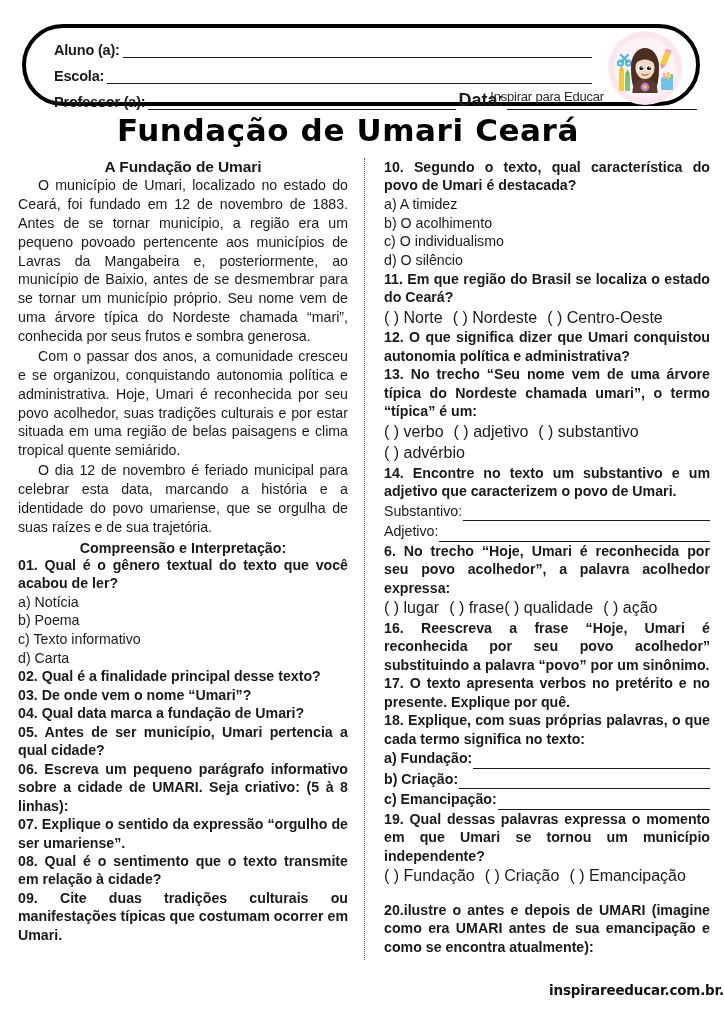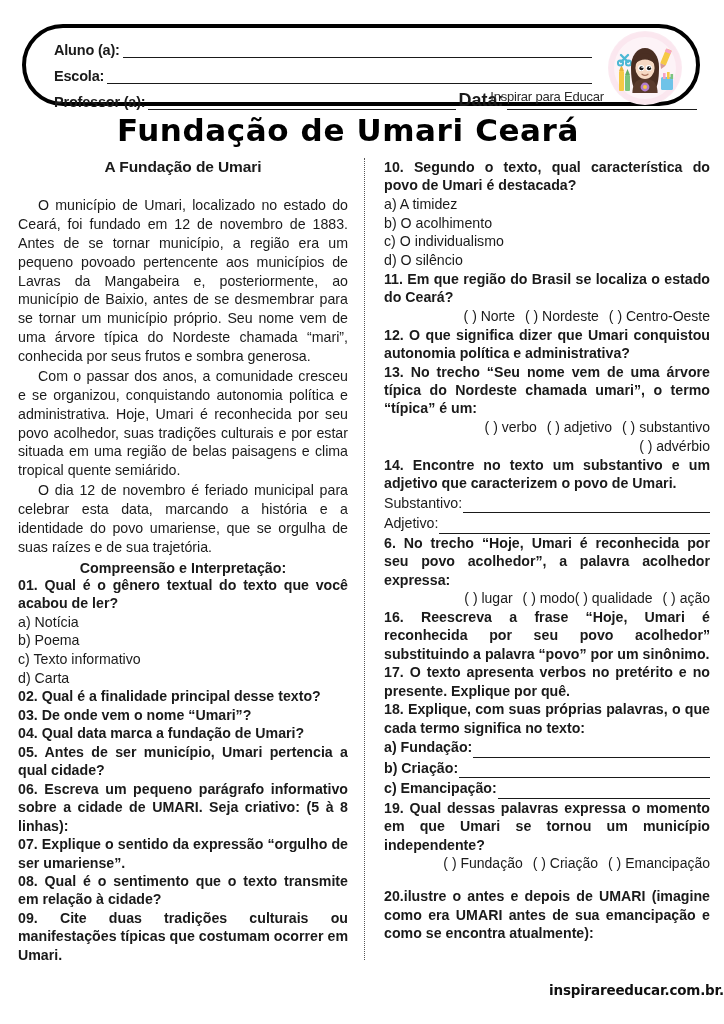--- a/index.html
+++ b/index.html
@@ -147,21 +147,21 @@
     width: 0;
     height: 802px;
     border-left: 1.6px dotted #555;
   }
 
   
   .subtitle {
     text-align: center;
     font-weight: bold;
     font-size: 15.5px;
-    margin-bottom: 20px;
+    margin-bottom: 0;
     letter-spacing: -0.1px;
   }
 
   p.body {
     font-size: 14.2px;
     line-height: 1.33;
     text-align: justify;
     text-indent: 20px;
     margin-bottom: 1px;
   }
@@ -183,23 +183,23 @@
 
   .q.jt { text-align: justify; }
 
   .opt {
     font-weight: normal;
     font-size: 14.2px;
     line-height: 1.32;
   }
 
   .opts-center {
-    text-align: right;
+    text-align: left;
     font-weight: normal;
-    font-size: 14px;
+    font-size: 16px;
     line-height: 1.35;
   }
 
   .opts-center .sp { display: inline-block; width: 10px; }
 
   .fill-row {
     font-size: 14.2px;
     line-height: 1.45;
     display: flex;
     align-items: flex-end;
@@ -369,21 +369,21 @@
         <span>Substantivo:</span>
         <span class="fl"></span>
       </div>
       <div class="fill-row">
         <span>Adjetivo:</span>
         <span class="fl"></span>
       </div>
 
       <div class="q jt">6. No trecho “Hoje, Umari é reconhecida por seu povo acolhedor”, a palavra acolhedor expressa:</div>
       <div class="opts-center">
-        <span>( ) lugar</span><span class="sp"></span><span>( ) modo</span><span>( ) qualidade</span><span class="sp"></span><span>( ) ação</span>
+        <span>( ) lugar</span><span class="sp"></span><span>( ) frase</span><span>( ) qualidade</span><span class="sp"></span><span>( ) ação</span>
       </div>
 
       <div class="q jt">16. Reescreva a frase “Hoje, Umari é reconhecida por seu povo acolhedor” substituindo a palavra “povo” por um sinônimo.</div>
       <div class="q jt">17. O texto apresenta verbos no pretérito e no presente. Explique por quê.</div>
 
       <div class="q jt">18. Explique, com suas próprias palavras, o que cada termo significa no texto:</div>
       <div class="fill-row bold">
         <span>a) Fundação:</span>
         <span class="fl"></span>
       </div>

